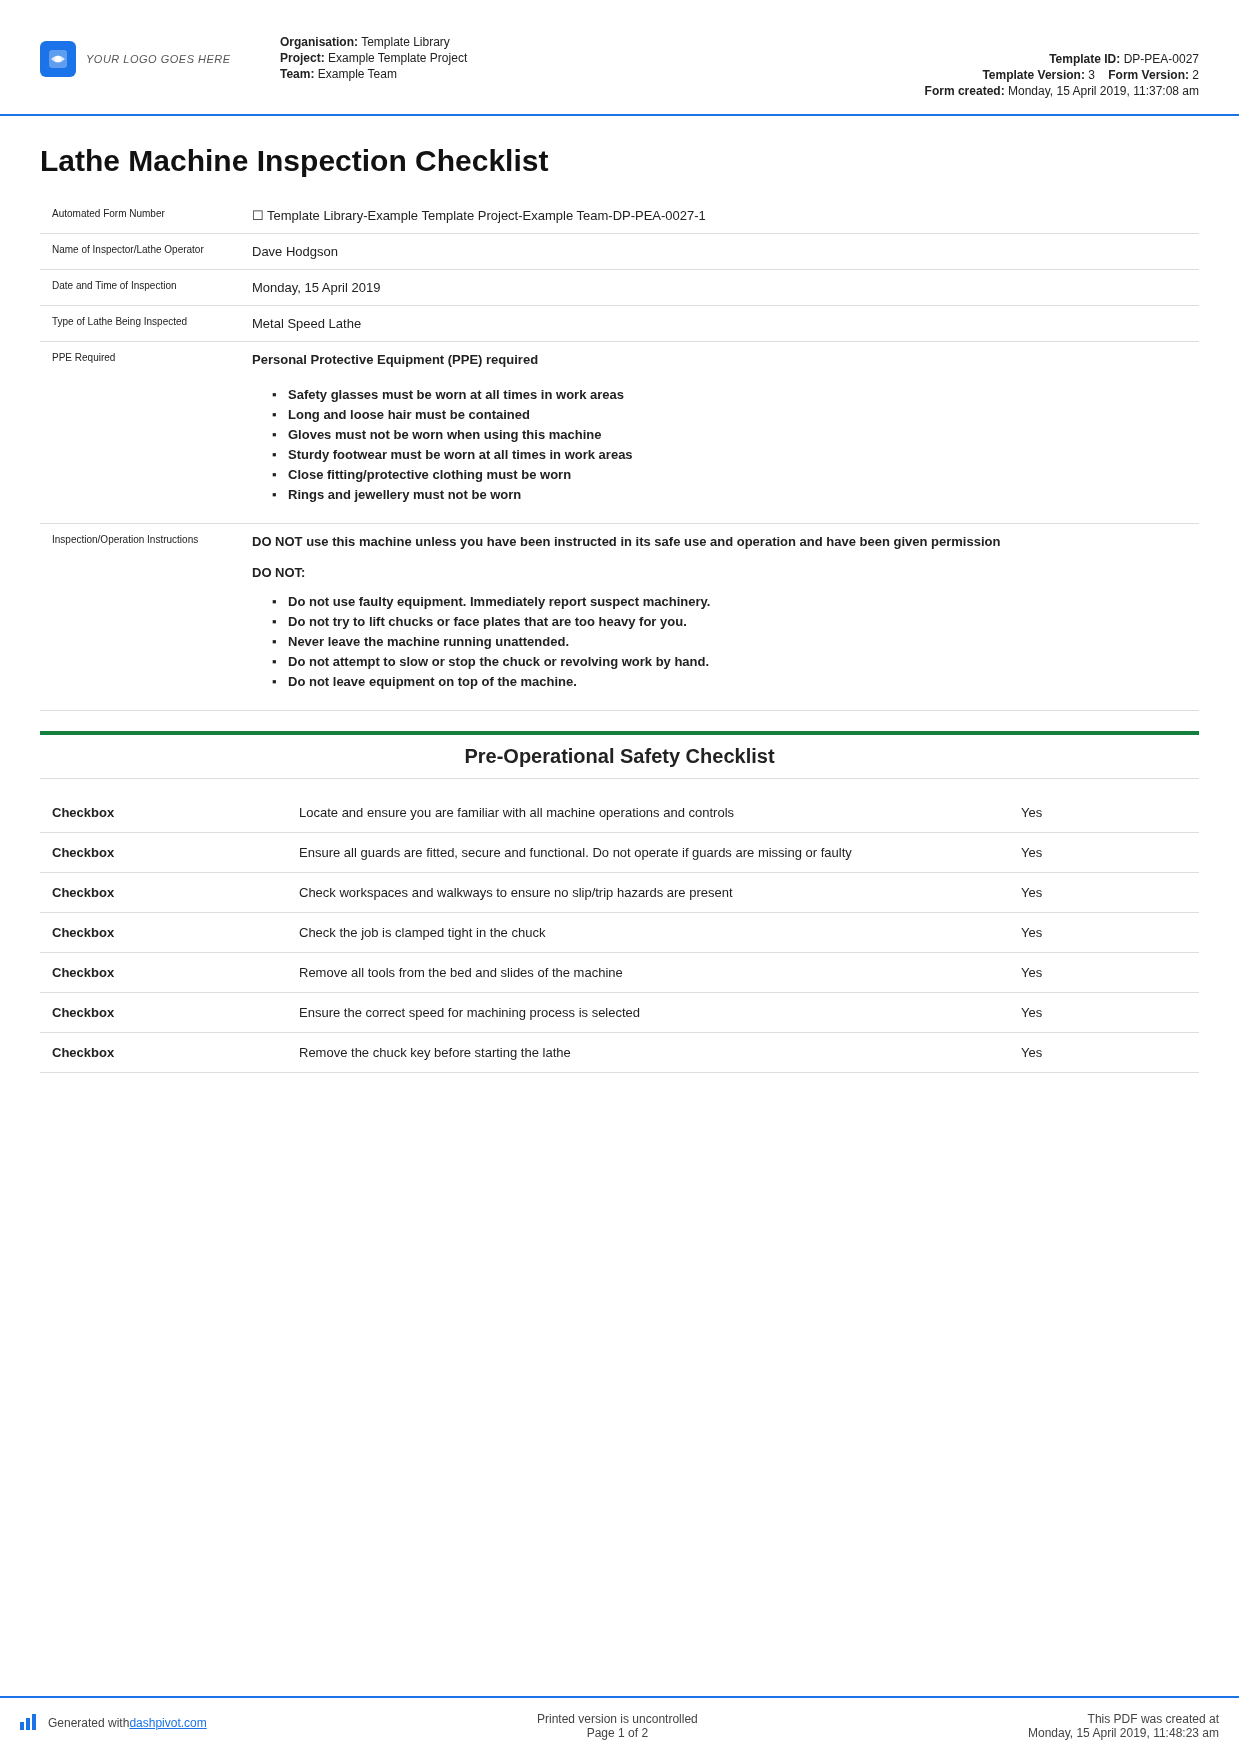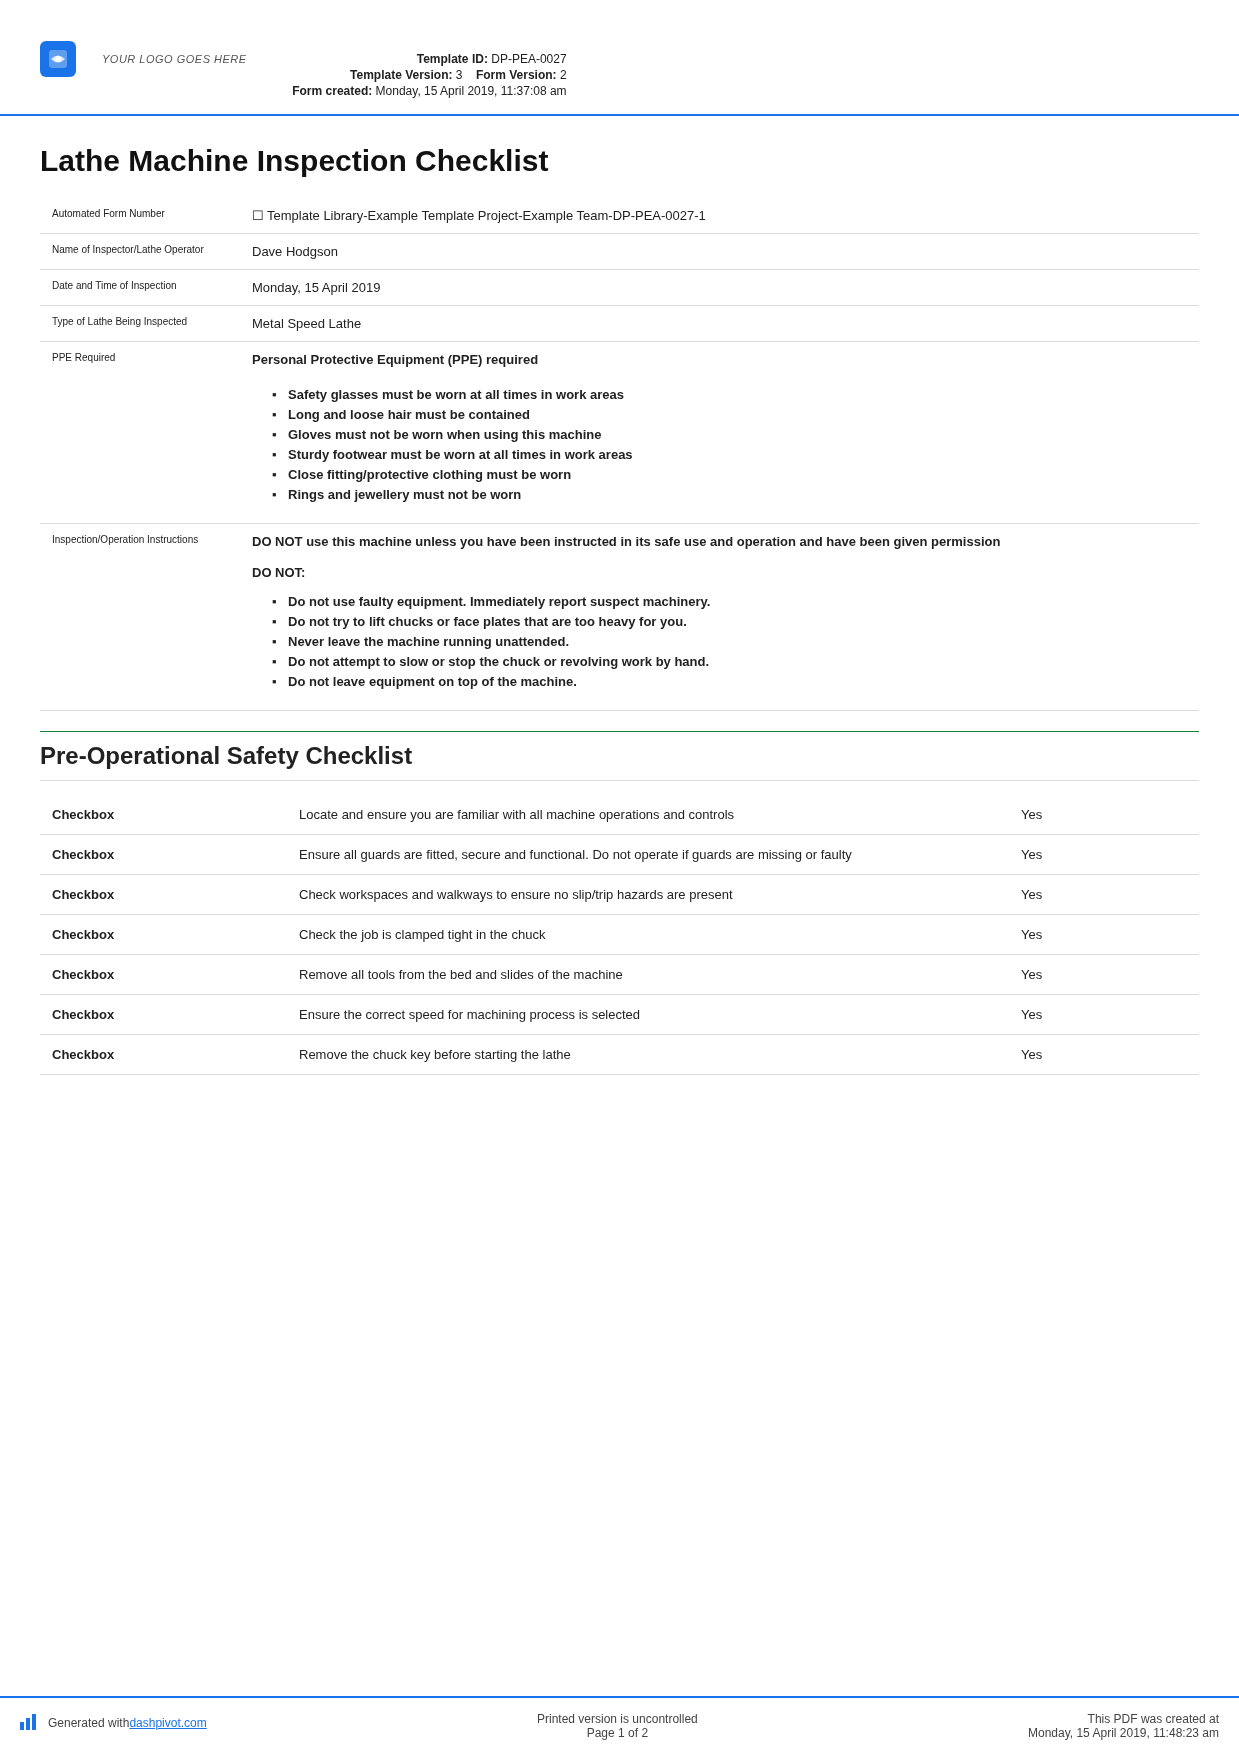--- a/index.html
+++ b/index.html
@@ -23,21 +23,20 @@
       display: flex;
       align-items: center;
       padding: 18px 40px 14px 40px;
       border-bottom: 2px solid #1a73e8;
     }
     .logo-area {
       display: flex;
       align-items: center;
       min-width: 200px;
       margin-right: 40px;
-      gap: 16px;
     }
     .logo-icon {
       width: 36px;
       height: 36px;
       background: #1a73e8;
       border-radius: 6px;
       display: flex;
       align-items: center;
       justify-content: center;
       margin-right: 10px;
@@ -121,25 +120,26 @@
 
     .do-not-label {
       font-weight: bold;
       margin-top: 16px;
       margin-bottom: 4px;
       font-size: 13px;
     }
 
     
     .section-title {
-      font-size: 24px;
+      text-align: center;
+      font-size: 20px;
       font-weight: bold;
       margin: 20px 0 14px 0;
       padding: 10px 0;
-      border-top: 1px solid #15803d;
+      border-top: 4px solid #15803d;
       border-bottom: 1px solid #ddd;
     }
 
     
     .checklist-table {
       width: 100%;
       border-collapse: collapse;
     }
     .checklist-table tr {
       border-bottom: 1px solid #ddd;
@@ -193,20 +193,34 @@
   <div class="header">
     <div class="logo-area">
       <div class="logo-icon">
         <svg viewBox="0 0 22 22" fill="none" xmlns="http://www.w3.org/2000/svg">
           <rect x="2" y="2" width="18" height="18" rx="3" fill="#fff" opacity="0.3"></rect>
           <path d="M4 11 Q11 4 18 11 Q11 18 4 11Z" fill="#fff" opacity="0.8"></path>
           <circle cx="11" cy="11" r="3" fill="#fff"></circle>
         </svg>
       </div>
       <span class="logo-text">YOUR LOGO GOES HERE</span>
+    </div>
+    <div class="header-meta">
+      <div class="row">
+        <strong>Organisation:</strong>
+        <span>Template Library</span>
+      </div>
+      <div class="row">
+        <strong>Project:</strong>
+        <span>Example Template Project</span>
+      </div>
+      <div class="row">
+        <strong>Team:</strong>
+        <span>Example Team</span>
+      </div>
     </div>
     <div class="header-right">
       <div class="row">
         <strong>Template ID:</strong>
         <span>DP-PEA-0027</span>
       </div>
       <div class="row">
         <strong>Template Version:</strong>
         <span>3</span>
         &nbsp;&nbsp;

